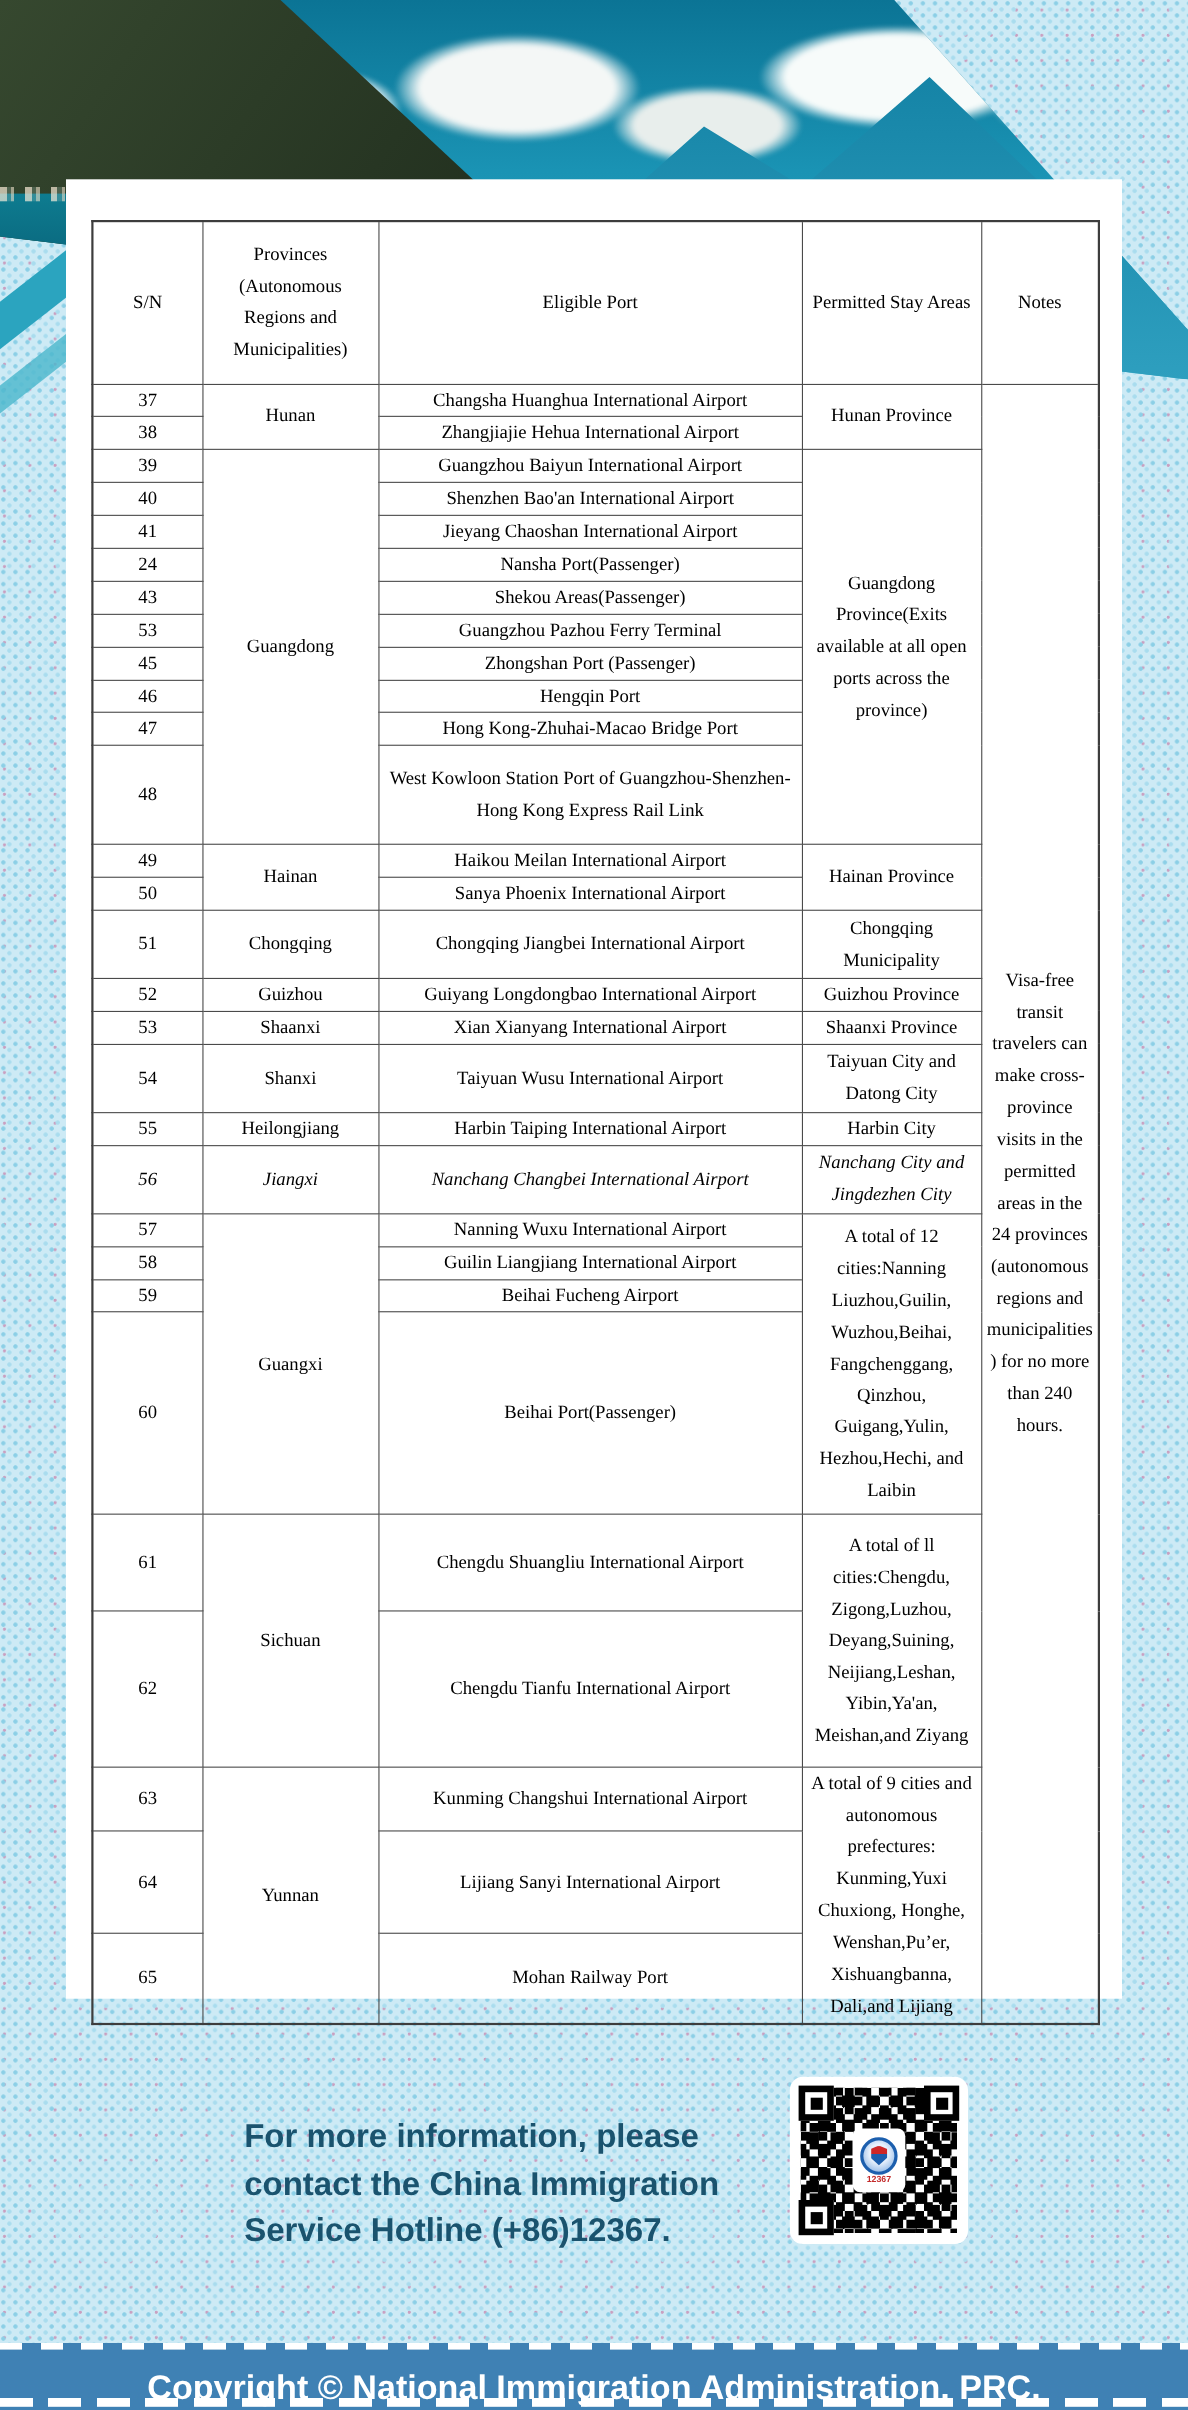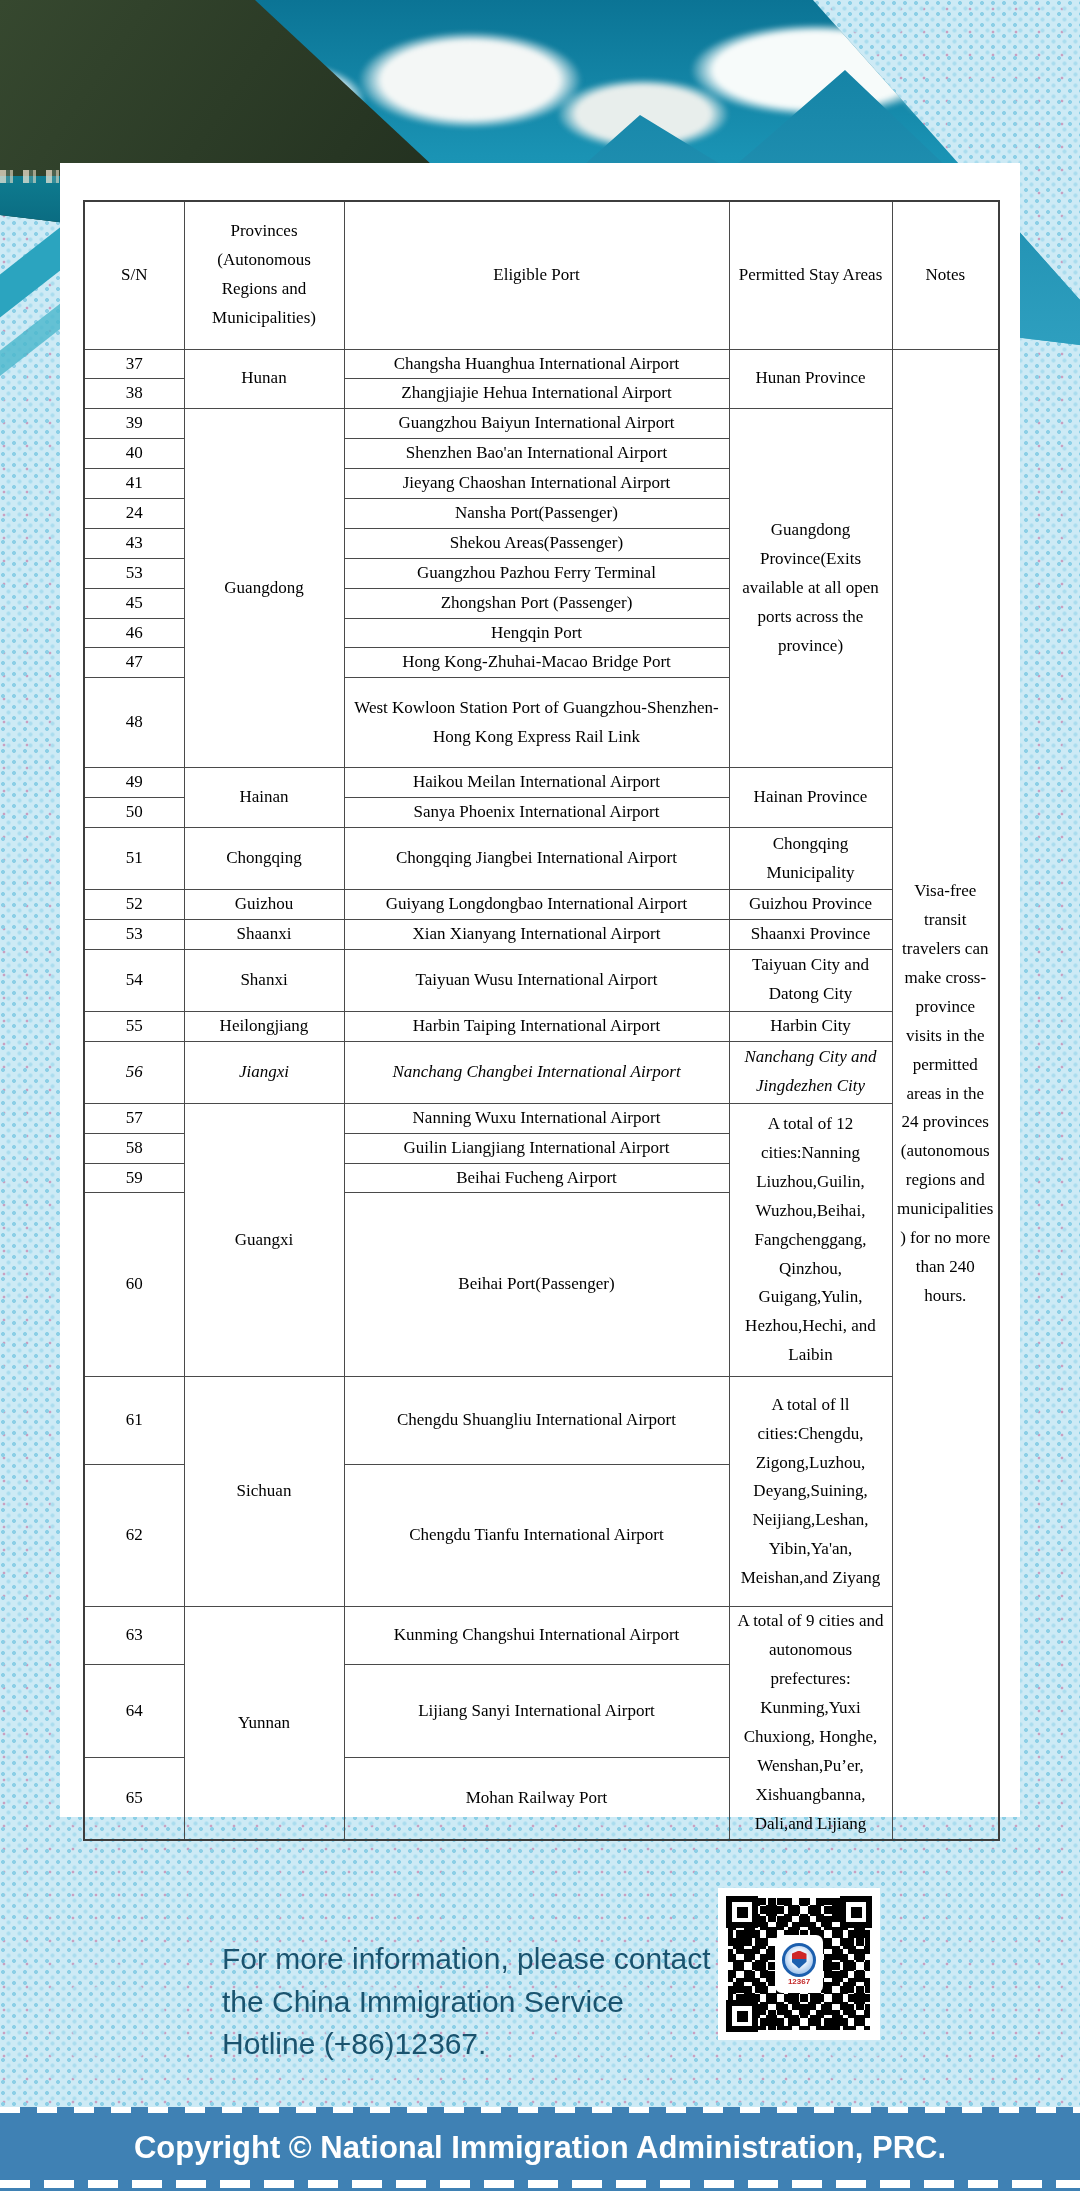--- a/index.html
+++ b/index.html
@@ -43,43 +43,43 @@
     overflow-wrap:break-word;}
   table.ports{border:2px solid #3d3d3d;}
   table.ports thead tr{height:148px;}
   td.port-cell{padding:0 36px;}
   td.stay, th.col-stay{padding:0 6px;}
   td.stay{line-height:1.55;}
   td.notes{line-height:1.8;padding:0 3px;}
 
   
   .info-text{position:absolute;left:222px;top:1922px;width:500px;
-    font-family:"Liberation Sans", sans-serif;font-weight:normal;font-size:30px;line-height:1.42;
-    color:#1a536e;margin-top:16px;}
-  .qr{position:absolute;left:718px;top:1888px;width:162px;height:152px;background:#fff;box-sizing:border-box;padding:10px;}
+    font-family:"Liberation Sans", sans-serif;font-weight:bold;font-size:30px;line-height:1.42;
+    color:#1a536e;}
+  .qr{position:absolute;left:718px;top:1888px;width:162px;height:152px;background:#fff;box-sizing:border-box;padding:10px;border-radius:12px;}
   .qr-pattern{position:relative;width:100%;height:100%;
     background:
       repeating-conic-gradient(#000 0% 25%, #fff 0% 50%) 0 0/16px 16px,
       repeating-conic-gradient(#000 0% 25%, #fff 0% 50%) 5px 7px/22px 22px;
     background-blend-mode:multiply;}
   .finder{position:absolute;width:32px;height:32px;border:6px solid #000;background:#fff;box-sizing:border-box;
     display:flex;align-items:center;justify-content:center;}
   .finder-tl{top:-2px;left:-2px;} .finder-tr{top:-2px;right:-2px;} .finder-bl{bottom:-2px;left:-2px;}
   .finder-core{width:11px;height:11px;background:#000;}
   .qr-logo{position:absolute;left:50%;top:50%;transform:translate(-50%,-50%);width:48px;height:58px;
     background:#fff;border-radius:7px;display:flex;flex-direction:column;align-items:center;justify-content:center;gap:1px;}
   .badge-circle{width:34px;height:34px;border-radius:50%;border:3px solid #1c5fae;box-sizing:border-box;
     background:radial-gradient(circle at 50% 42%, #e8f1fc 0 40%, #a9c8ec 72%, #2f6cb4);
     display:flex;align-items:center;justify-content:center;}
   .badge-shield{width:15px;height:18px;background:linear-gradient(180deg,#cf2727 0 42%,#1c5fae 42%);
     clip-path:polygon(50% 0,100% 18%,100% 62%,50% 100%,0 62%,0 18%);}
   .badge-num{font-family:"Liberation Sans", sans-serif;font-size:8px;font-weight:bold;color:#c32a2a;line-height:1;}
 
   
-  .bar{position:absolute;left:0;bottom:0;width:1080px;height:84px;background:#3f81b4;}
+  .bar{position:absolute;left:0;bottom:0;width:1080px;height:61px;background:#3f81b4;}
   .bar-dash-top{position:absolute;top:0;left:0;right:0;height:6px;
     background:repeating-linear-gradient(90deg,#fff 0 20px,transparent 20px 37px);}
   .bar-dash-bottom{position:absolute;bottom:3px;left:0;right:0;height:8px;
     background:repeating-linear-gradient(90deg,#fff 0 30px,transparent 30px 44px);}
   .bar-text{margin:0;padding-top:23px;text-align:center;color:#ffffff;
     font-family:"Liberation Sans", sans-serif;font-weight:bold;font-size:31px;}
 </style>
 </head>
 <body>
 

